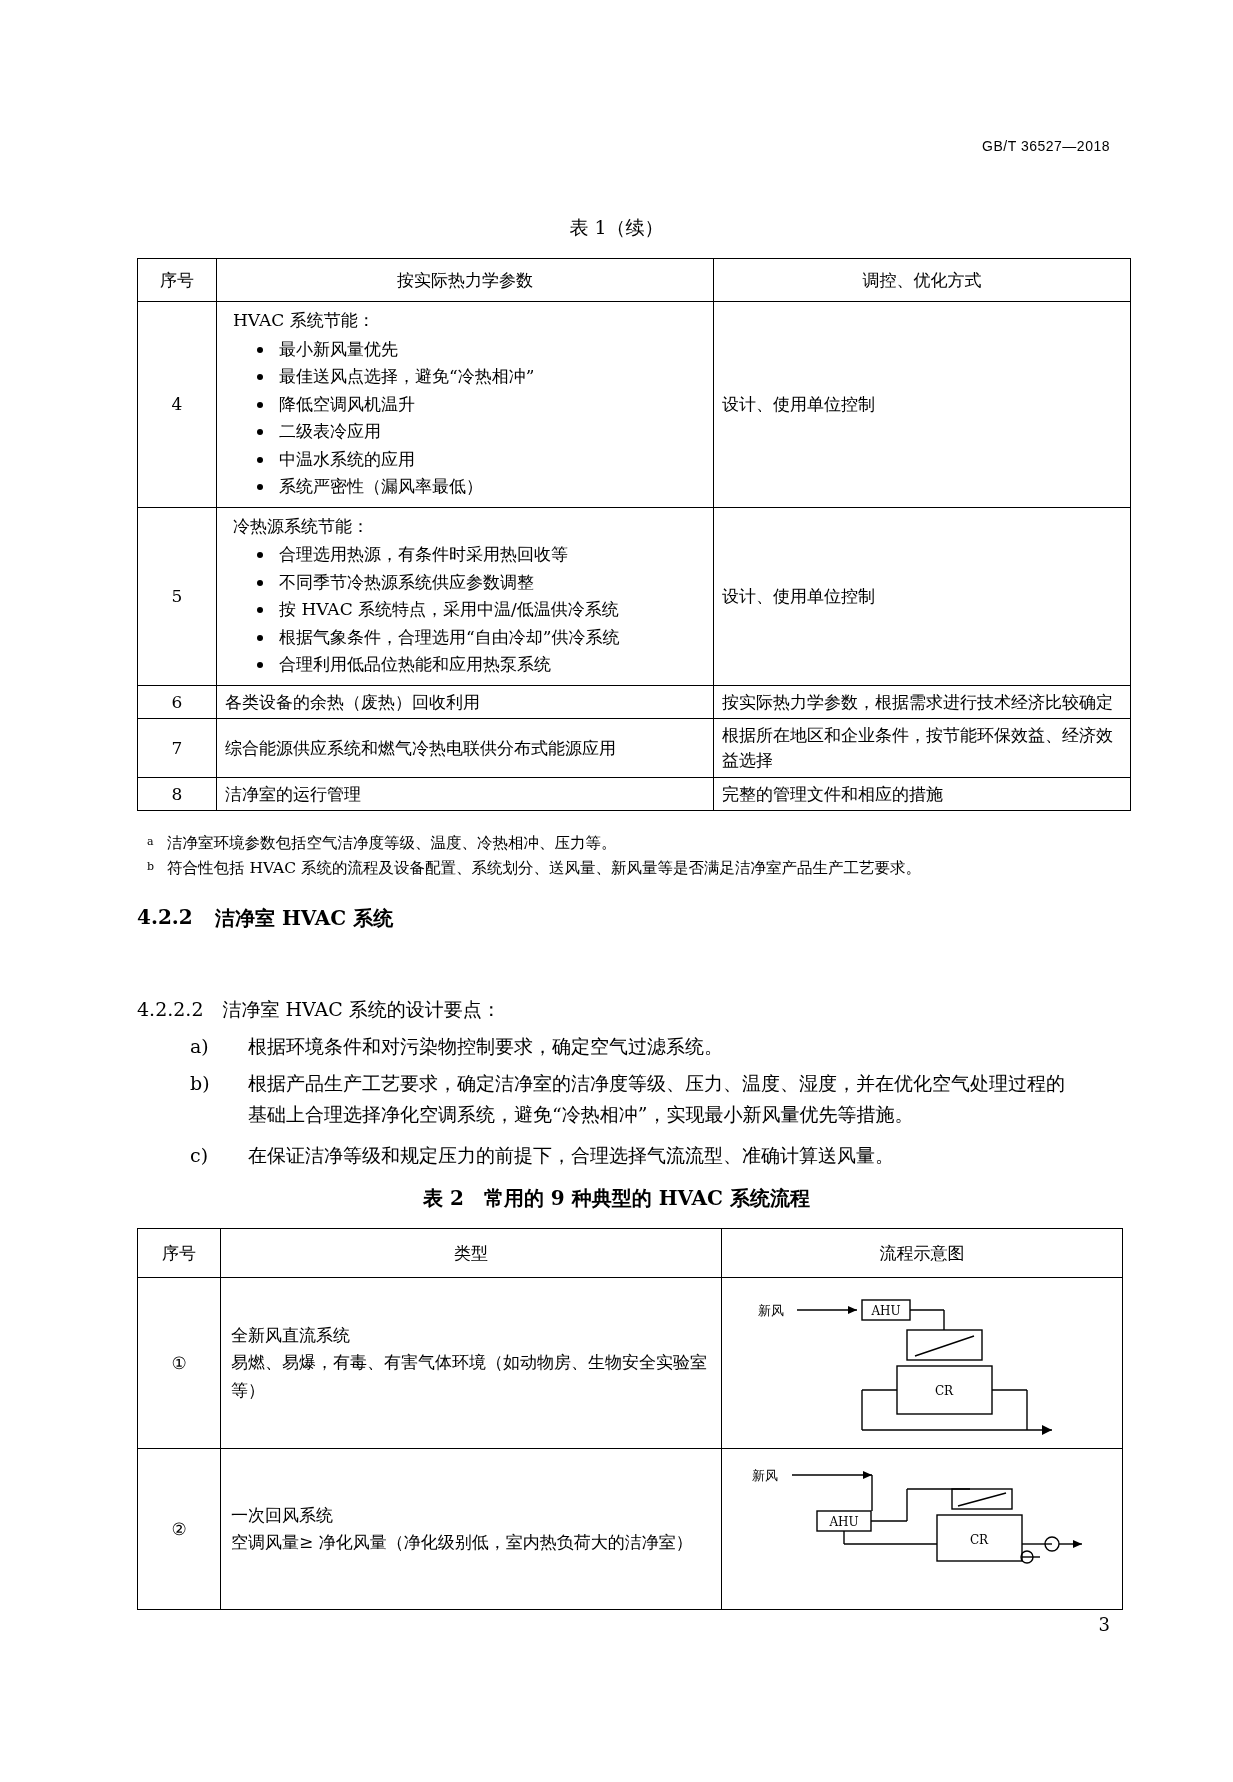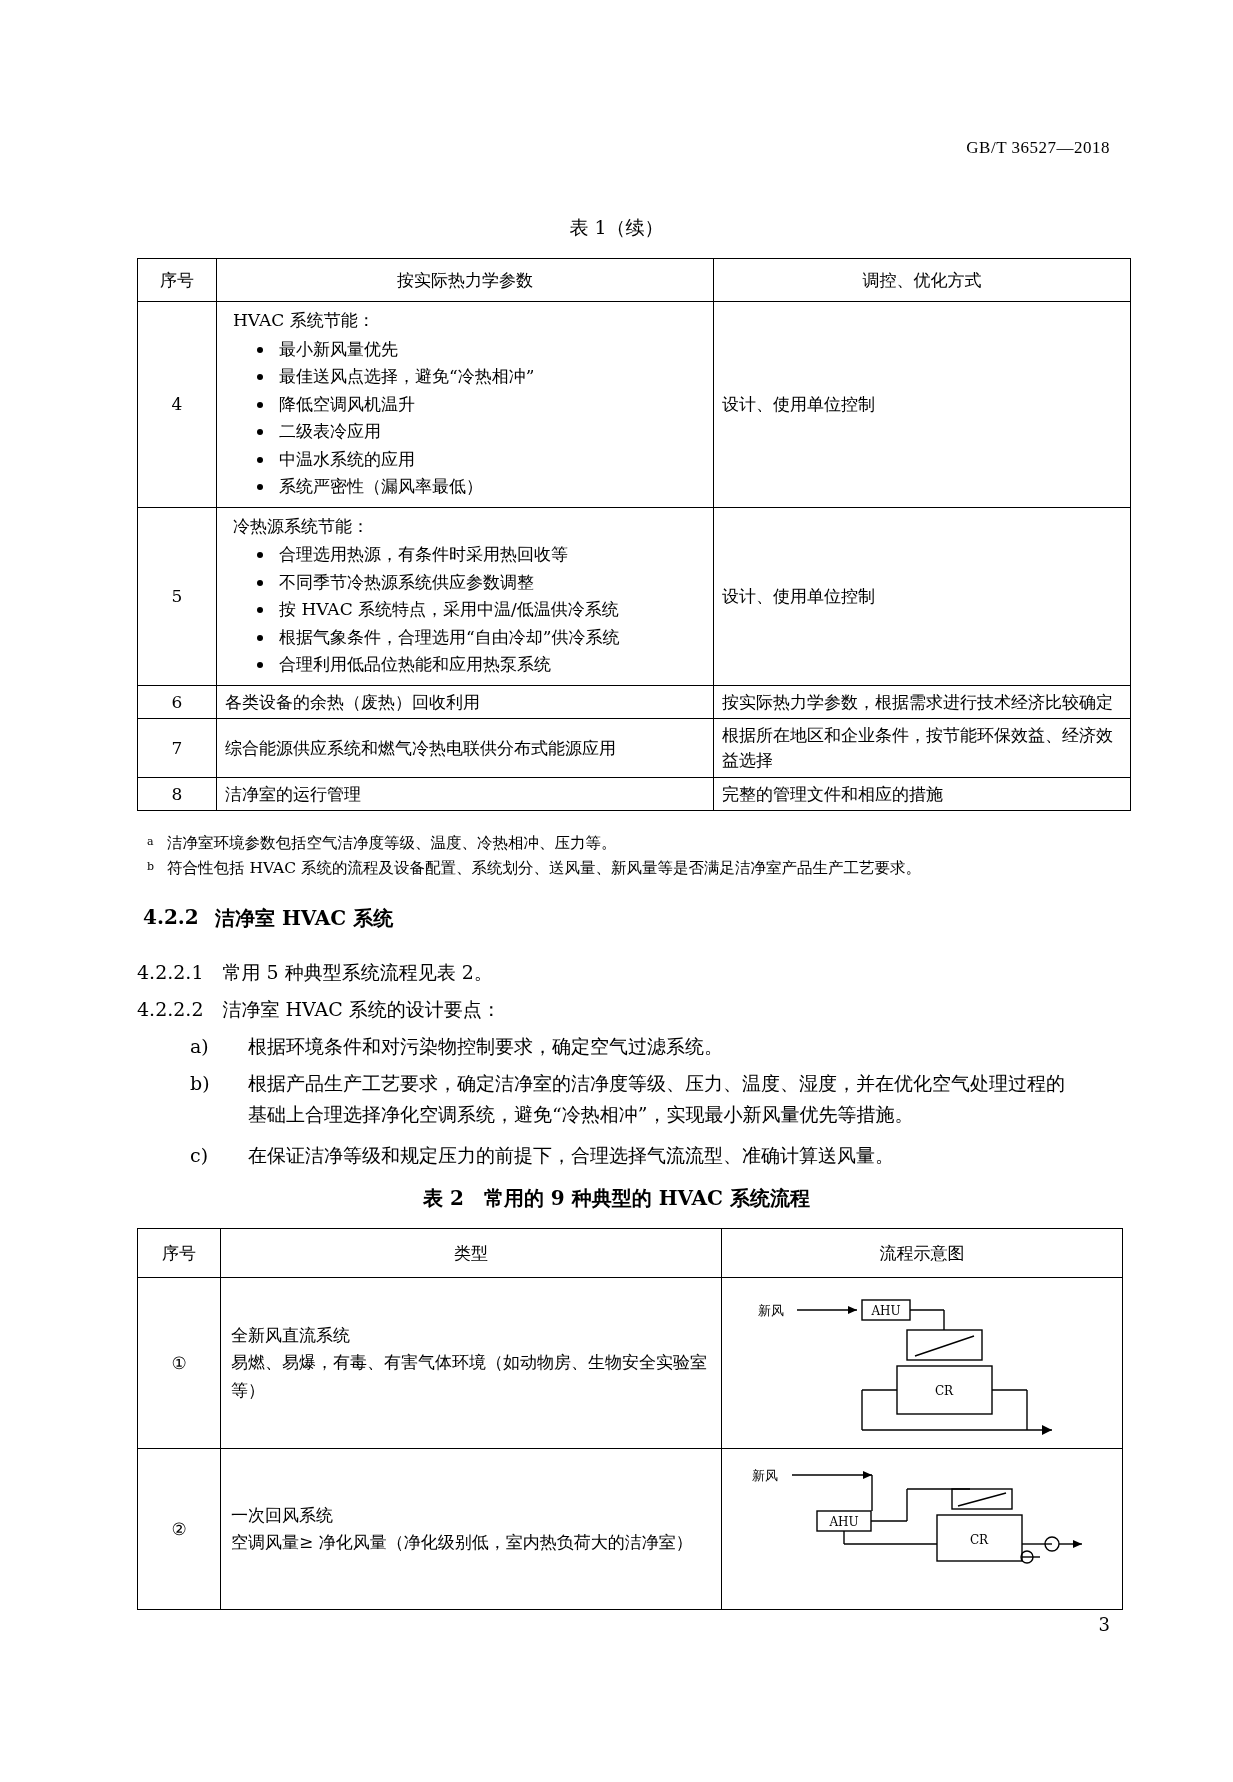--- a/index.html
+++ b/index.html
@@ -19,23 +19,23 @@
     position: absolute;
     left: 0; top: 0;
     width: 1233px;
     height: 1782px;
     overflow: hidden;
   }
   .header {
     position: absolute;
     top: 138px;
     right: 123px;
-    font-size: 17px;
+    font-size: 14px;
     letter-spacing: 0.5px;
-    font-family: Liberation Serif, serif;
+    font-family: Liberation Sans, sans-serif;
   }
   .table-caption {
     text-align: center;
     font-size: 19px;
     margin: 0;
   }
   .cap1 {
     position: absolute;
     top: 215px;
     left: 0; right: 0;
@@ -230,24 +230,23 @@
     <div class="note-row">
       <sup>a</sup>
       <span>洁净室环境参数包括空气洁净度等级、温度、冷热相冲、压力等。</span>
     </div>
     <div class="note-row">
       <sup>b</sup>
       <span>符合性包括 HVAC 系统的流程及设备配置、系统划分、送风量、新风量等是否满足洁净室产品生产工艺要求。</span>
     </div>
   </div>
 
-  <div class="sec-head" style="top: 905px; left: 143px;">4.2.2</div>
+  <div class="sec-head" style="top: 905px; left: 137px;">4.2.2</div>
   <div class="sec-head" style="top: 905px; left: 215px;">洁净室 HVAC 系统</div>
 
-  <div class="para" style="top: 957px; left: 137px;">4.2.2.1　常用 5 种典型系统流程见表 2。</div>
   <div class="para" style="top: 994px; left: 137px;">4.2.2.2　洁净室 HVAC 系统的设计要点：</div>
 
   <div class="list-item" style="top: 1031px; left: 190px; width: 900px;">
     <span class="lbl">a)</span>
     <span class="txt">根据环境条件和对污染物控制要求，确定空气过滤系统。</span>
   </div>
   <div class="list-item" style="top: 1068px; left: 190px; width: 880px;">
     <span class="lbl">b)</span>
     <span class="txt">根据产品生产工艺要求，确定洁净室的洁净度等级、压力、温度、湿度，并在优化空气处理过程的基础上合理选择净化空调系统，避免“冷热相冲”，实现最小新风量优先等措施。</span>
   </div>

